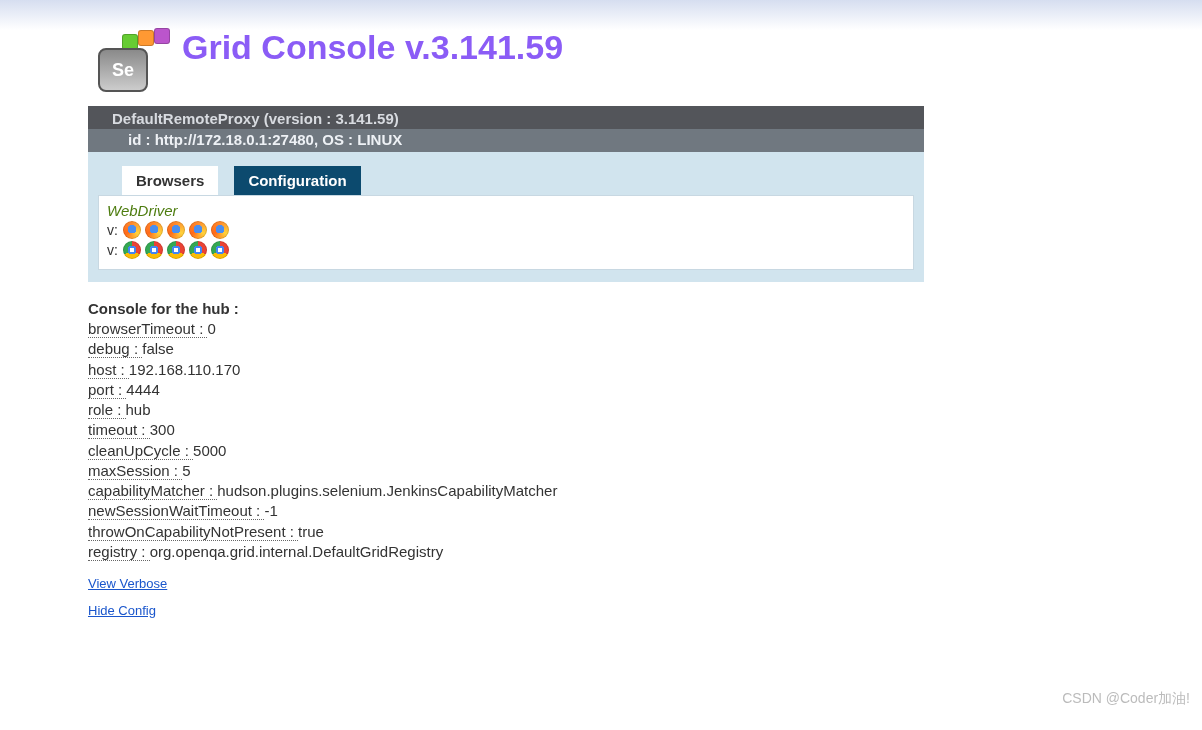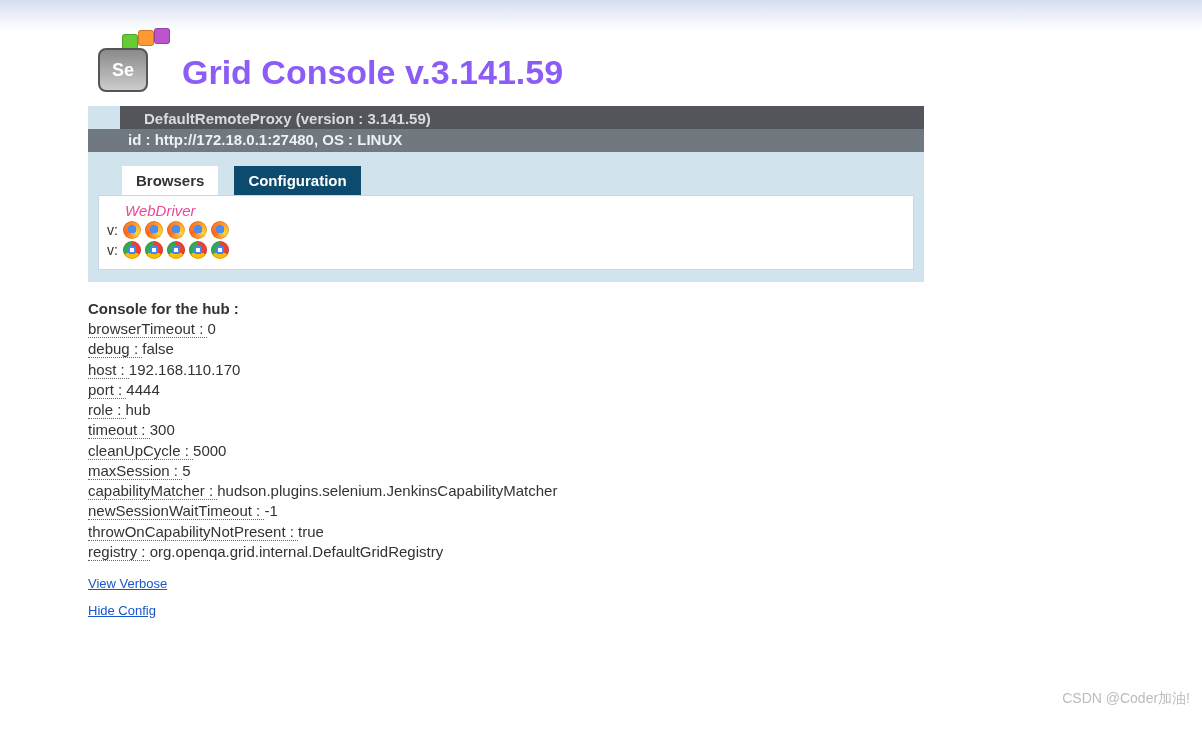--- a/index.html
+++ b/index.html
@@ -18,21 +18,21 @@
     z-index: 0;
   }
   .page {
     position: relative;
     width: 1100px;
     margin-left: 88px;
     z-index: 1;
   }
   .header {
     display: flex;
-    align-items: flex-end;
+    align-items: flex-start;
     padding: 28px 0 14px 10px;
   }
   .logo {
     width: 64px;
     height: 64px;
     position: relative;
     margin-right: 20px;
   }
   .logo-box {
     position: absolute;
@@ -67,21 +67,20 @@
     width: 836px;
     background: #d1e4ee;
     padding: 0 0 12px 0;
   }
   .proxy-head1 {
     background: #53555a;
     color: #d8dbe0;
     font-weight: bold;
     font-size: 15px;
     padding: 4px 10px 2px 24px;
-    margin-left: 32px;
   }
   .proxy-head2 {
     background: #707880;
     color: #eef1f5;
     font-weight: bold;
     font-size: 15px;
     padding: 2px 10px 4px 40px;
   }
   .tab-bar {
     display: flex;
@@ -95,21 +94,21 @@
     cursor: pointer;
   }
   .tab-active { background: #fff; color: #333; }
   .tab-inactive { background: #0c4a6e; color: #fff; }
   .tab-panel {
     background: #fff;
     border: 1px solid #c8d8e2;
     margin: 0 10px 0 10px;
     padding: 6px 8px 10px 8px;
   }
-  .wd-title { font-style: italic; font-size: 15px; color: #ec4899; margin-left: 18px; }
+  .wd-title { font-style: italic; font-size: 15px; color: #4d7c0f; }
   .row { display: flex; align-items: center; gap: 2px; margin-top: 2px; }
   .vlabel { font-size: 14px; margin-right: 2px; }
   .bicon {
     width: 18px; height: 18px;
     border-radius: 50%;
     position: relative;
     display: inline-block;
     margin: 0 1px;
   }
   .ff {

